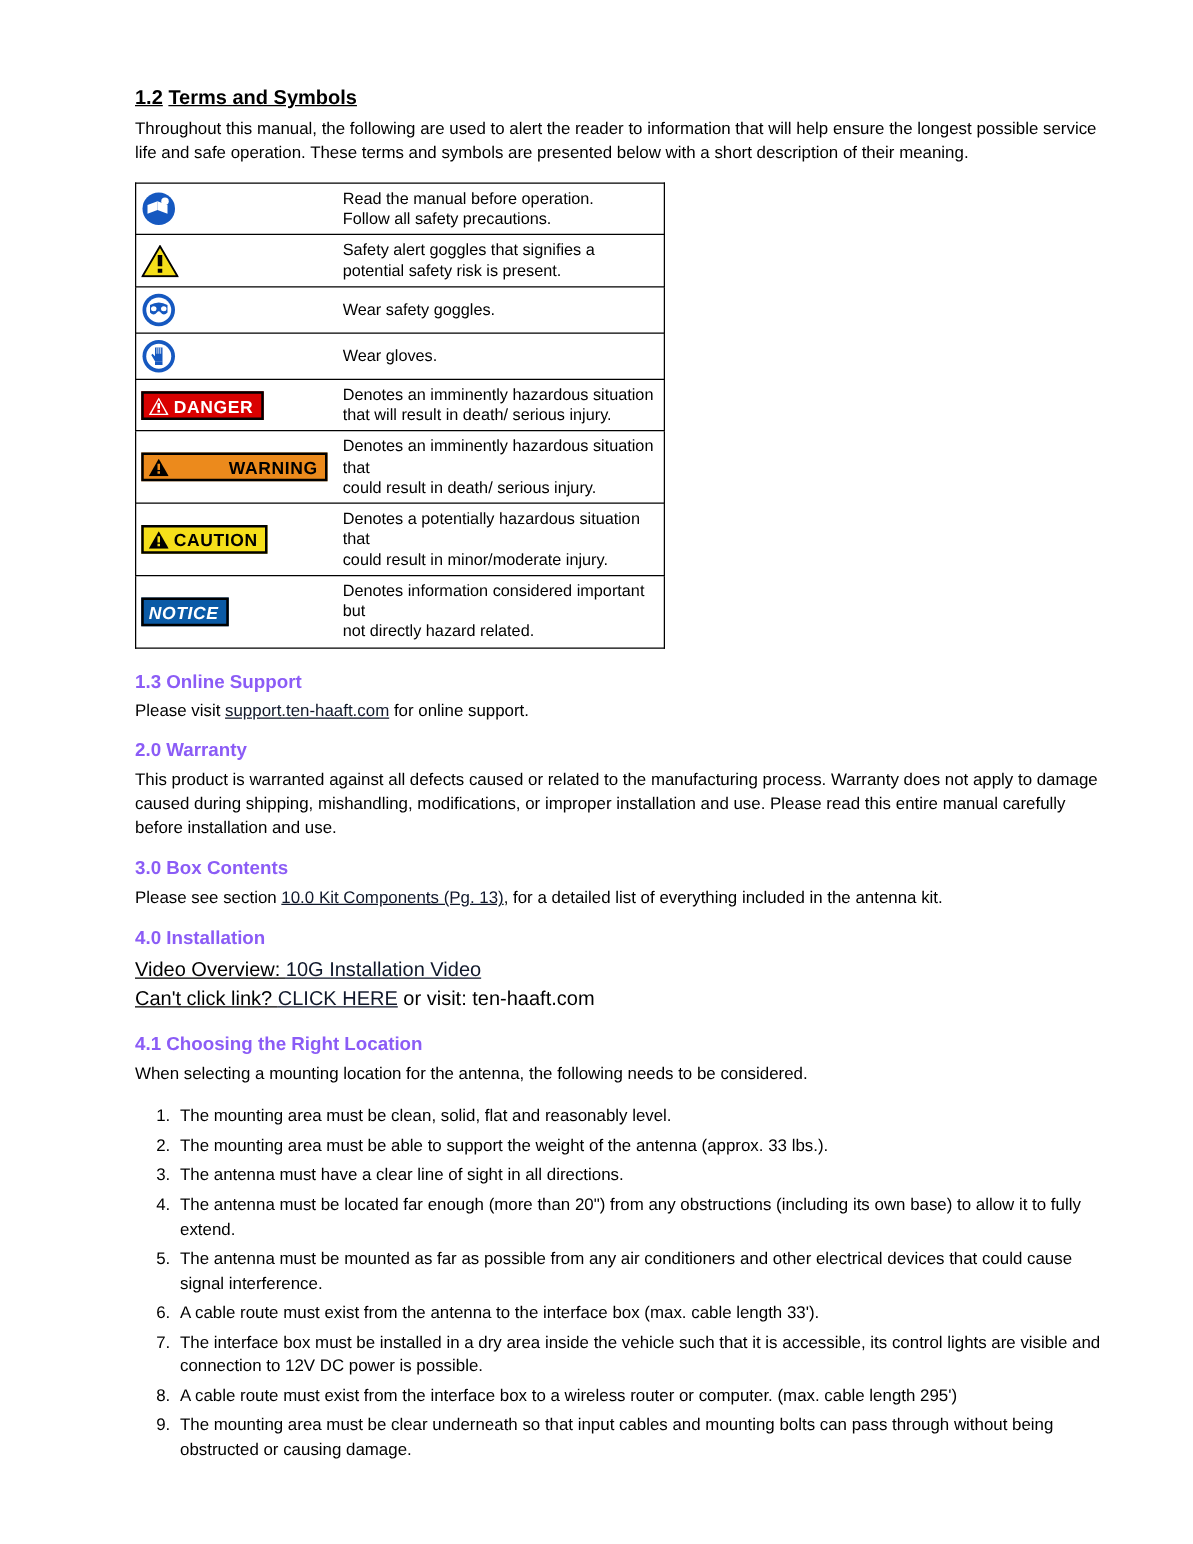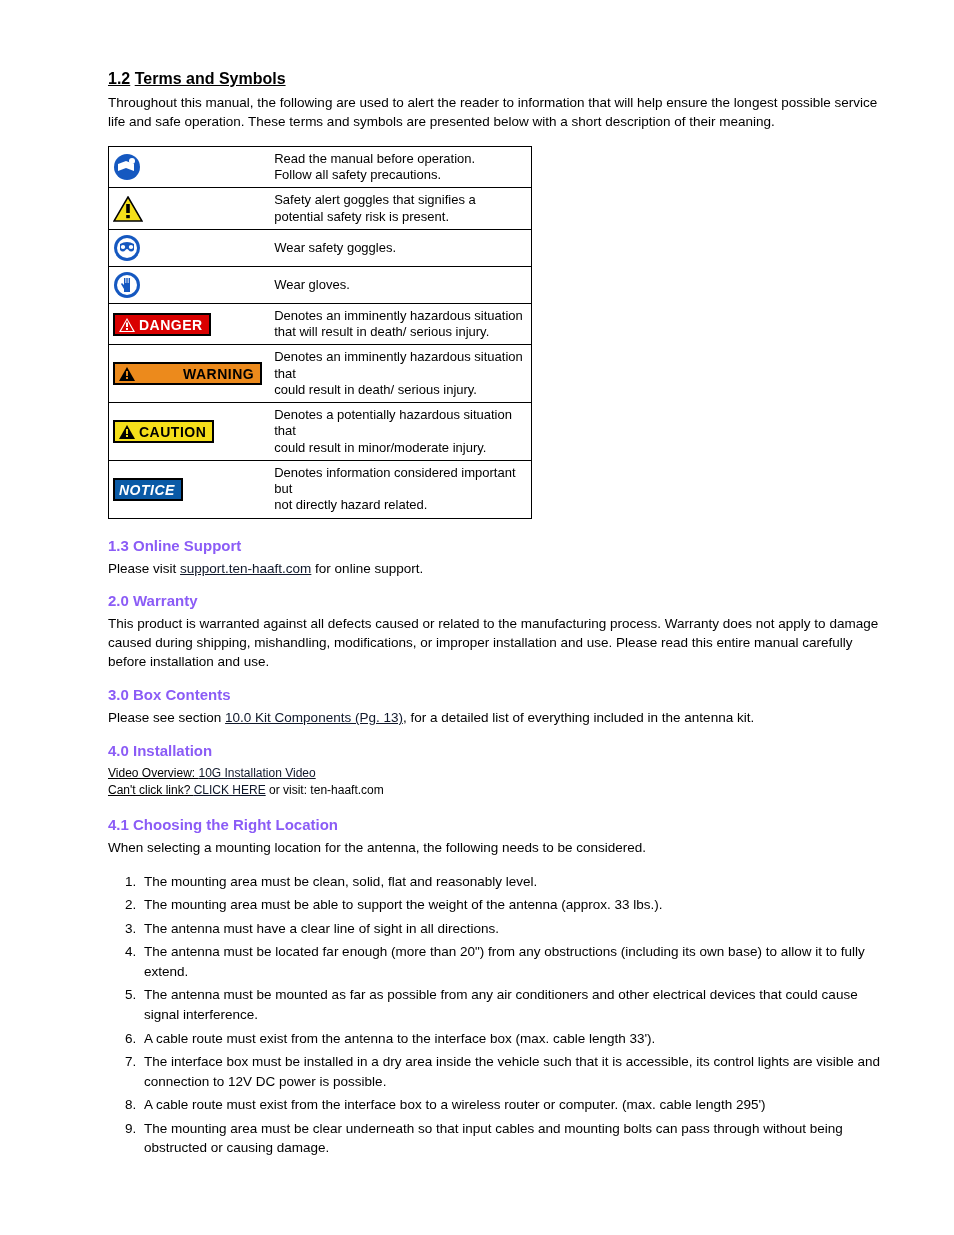--- a/index.html
+++ b/index.html
@@ -78,21 +78,21 @@
   .ol {
     list-style: decimal;
     margin: 0 0 14px 14px;
     padding-left: 26px;
     font-size: 13.5px;
     line-height: 1.45;
   }
   .ol li { margin-bottom: 4px; padding-left: 4px; }
   .video-block {
     margin: 4px 0 16px 8px;
-    font-size: 12px;
+    font-size: 16px;
     line-height: 1.45;
   }
 </style>
 </head>
 <body>
 
 <div class="page">
 
   <div class="section-heading">
     <span class="num">1.2</span>

